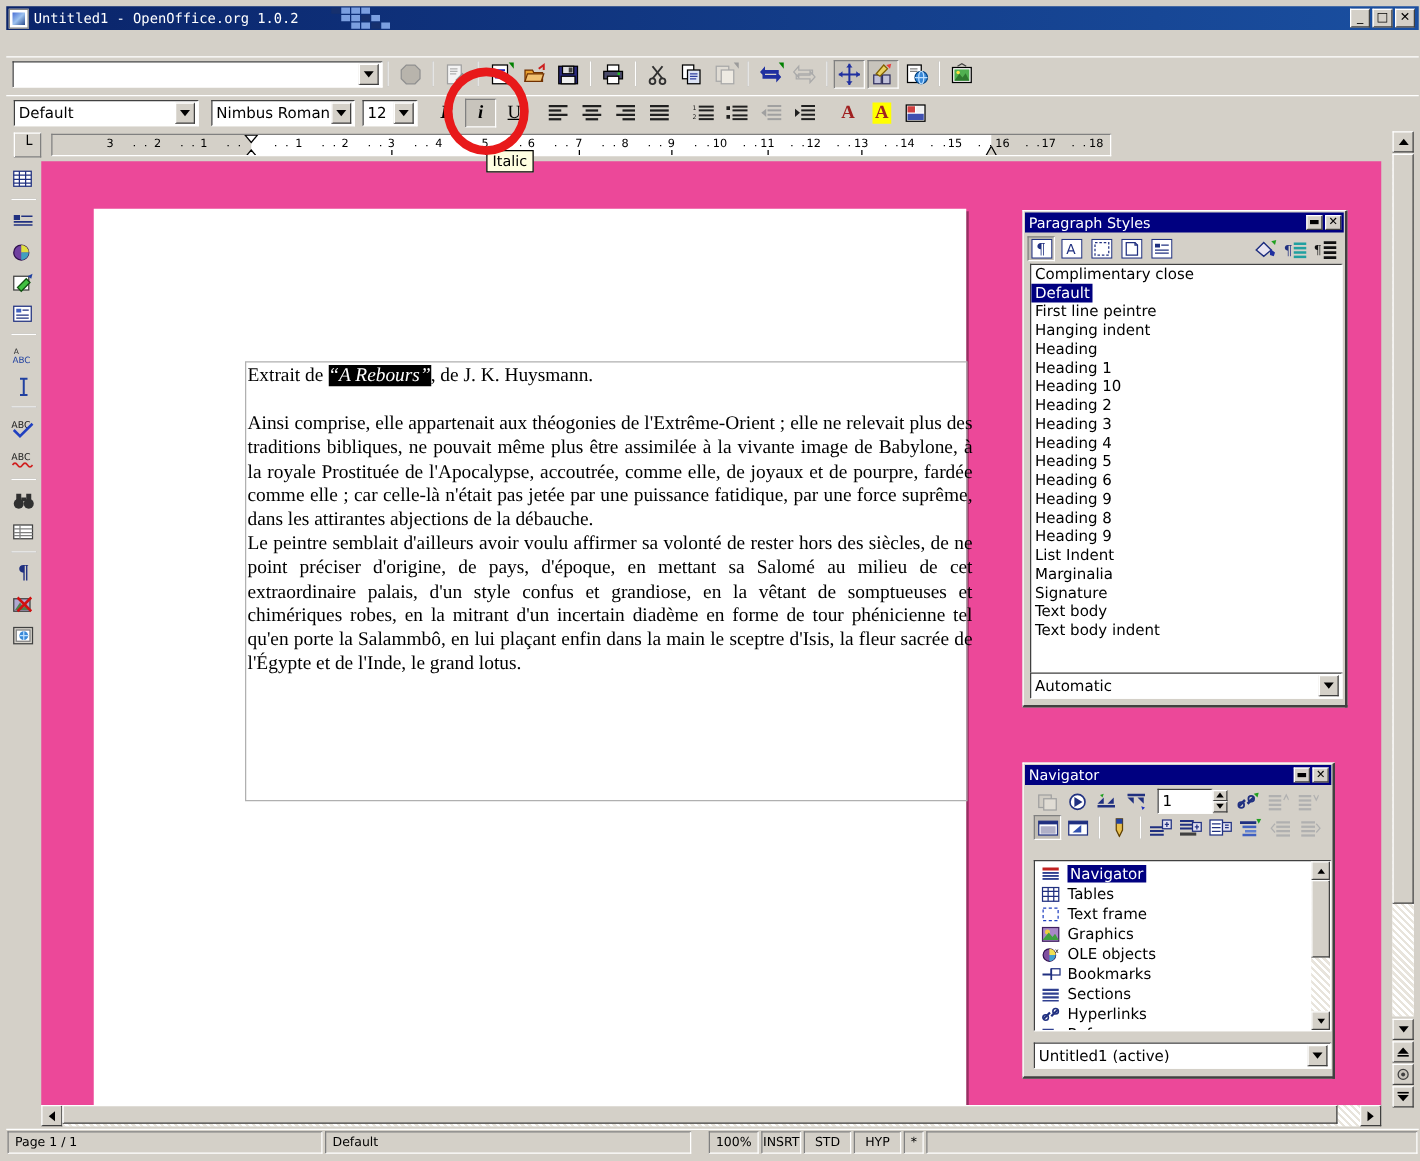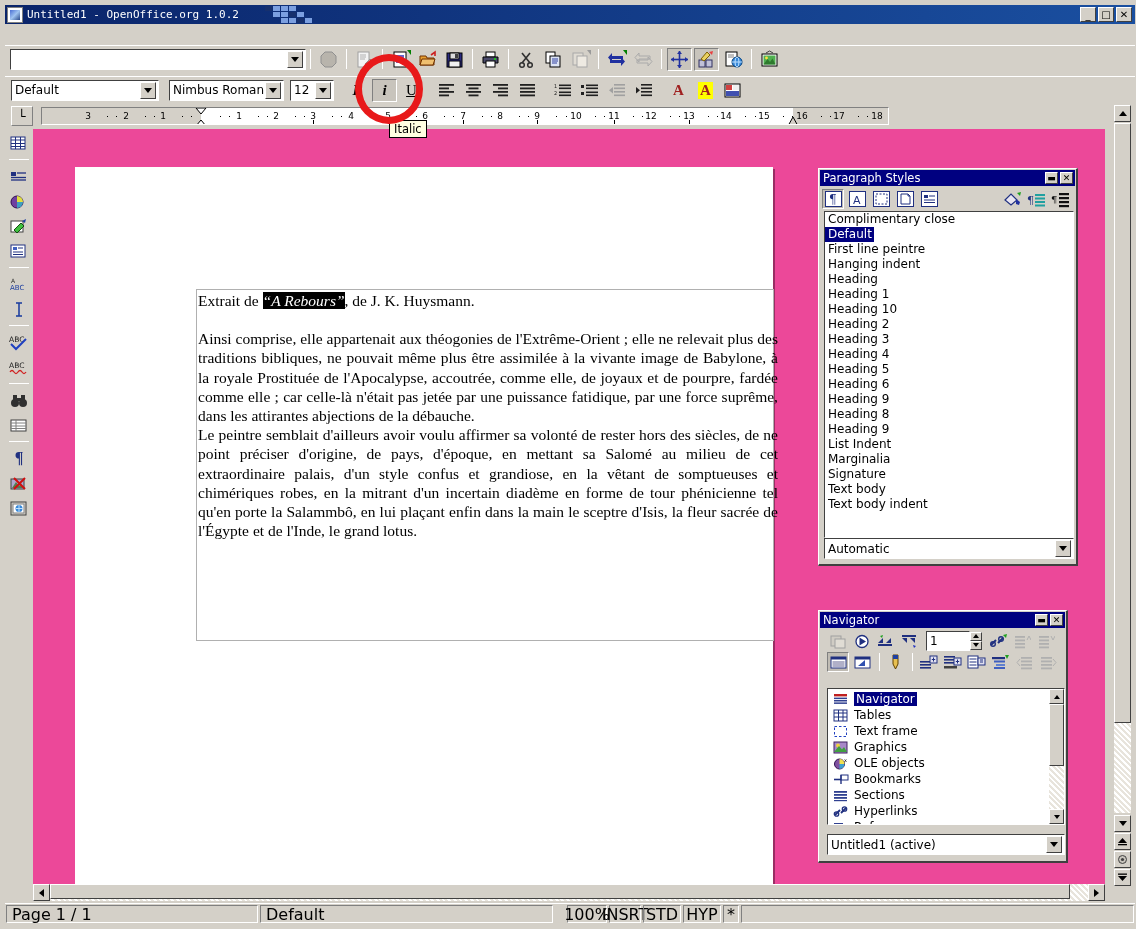--- a/index.html
+++ b/index.html
@@ -237,21 +237,21 @@
   .statusbar {
     position: absolute; left: 3px; bottom: 3px;
     width: 1130px; height: 21px;
     background: #d4d0c8;
     display: flex; align-items: stretch;
     border-top: 1px solid #fff;
   }
   .st-cell {
     border-top: 1px solid #808080; border-left: 1px solid #808080;
     border-right: 1px solid #fff; border-bottom: 1px solid #fff;
-    font-size: 16px; color: #000; display:flex; align-items:center;
+    font-size: 10px; color: #000; display:flex; align-items:center;
     padding: 0 5px; margin: 1px 1px; white-space: nowrap;
     font-family: "DejaVu Sans", sans-serif;
   }
 
   
   .panel {
     position: absolute;
     background: #d4d0c8;
     border-top: 1px solid #fff; border-left: 1px solid #fff;
     border-right: 2px solid #404040; border-bottom: 2px solid #404040;

